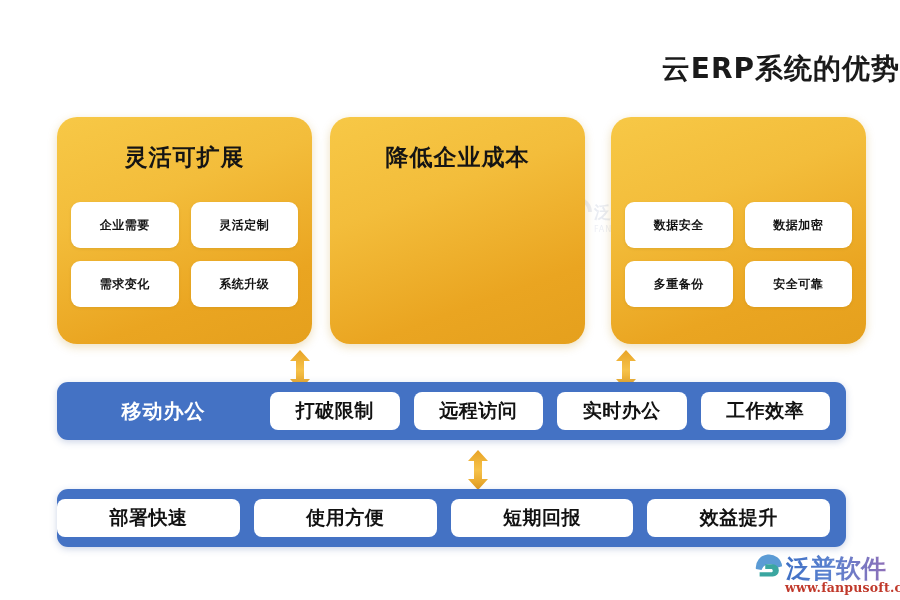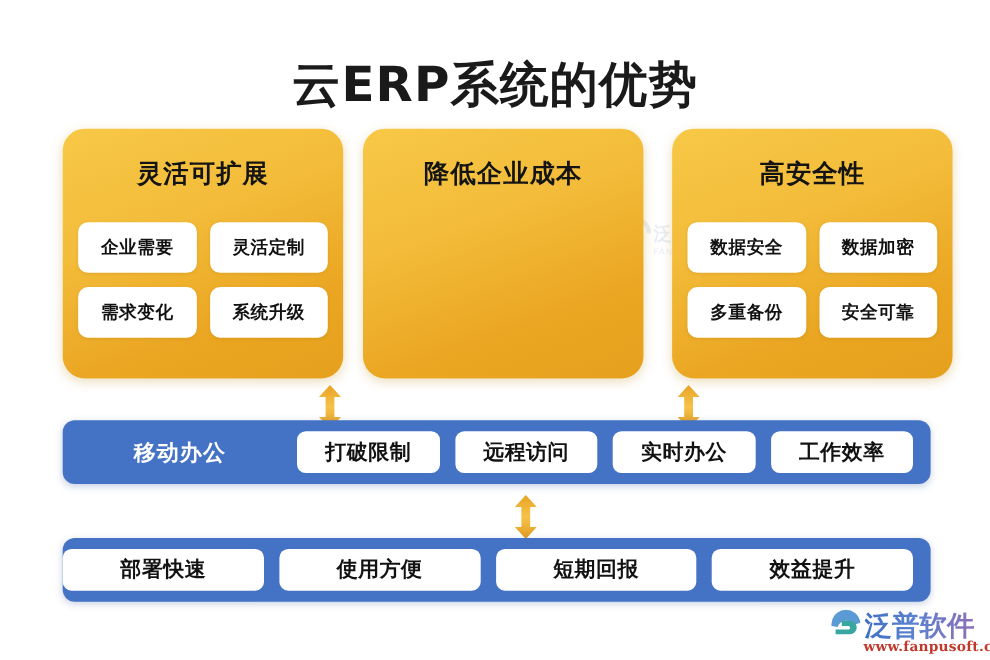--- a/index.html
+++ b/index.html
@@ -20,22 +20,22 @@
     background: #ffffff;
     overflow: hidden;
   }
 
   
   #page-title {
     position: absolute;
     left: 0;
     top: 52px;
     width: 900px;
-    text-align: center;
-    font-size: 44px;
+    text-align: right;
+    font-size: 28px;
     font-weight: bold;
     color: #1a1a1a;
     letter-spacing: 1px;
     line-height: 1.2;
   }
 
   
   .orange-panel {
     position: absolute;
     top: 117px;
@@ -73,21 +73,21 @@
     grid-template-rows: 46px 46px;
     column-gap: 12px;
     row-gap: 13px;
   }
   .pill {
     background: #ffffff;
     border-radius: 9px;
     display: flex;
     align-items: center;
     justify-content: center;
-    font-size: 16px;
+    font-size: 12px;
     font-weight: bold;
     color: #121212;
     letter-spacing: 0.5px;
     box-shadow: 0 1px 3px rgba(150,110,10,0.18);
   }
 
   
   .blue-bar {
     position: absolute;
     left: 57px;
@@ -236,21 +236,20 @@
       <div class="pill">需求变化</div>
       <div class="pill">系统升级</div>
     </div>
   </div>
 
   <div class="orange-panel" id="panel-1">
     <div class="panel-title">降低企业成本</div>
   </div>
 
   <div class="orange-panel" id="panel-2">
-    <div class="panel-title">高安全性</div>
     <div class="panel-grid">
       <div class="pill">数据安全</div>
       <div class="pill">数据加密</div>
       <div class="pill">多重备份</div>
       <div class="pill">安全可靠</div>
     </div>
   </div>
 
   <svg class="arrow" id="arrow-0" viewBox="0 0 22 40">
     <defs>

